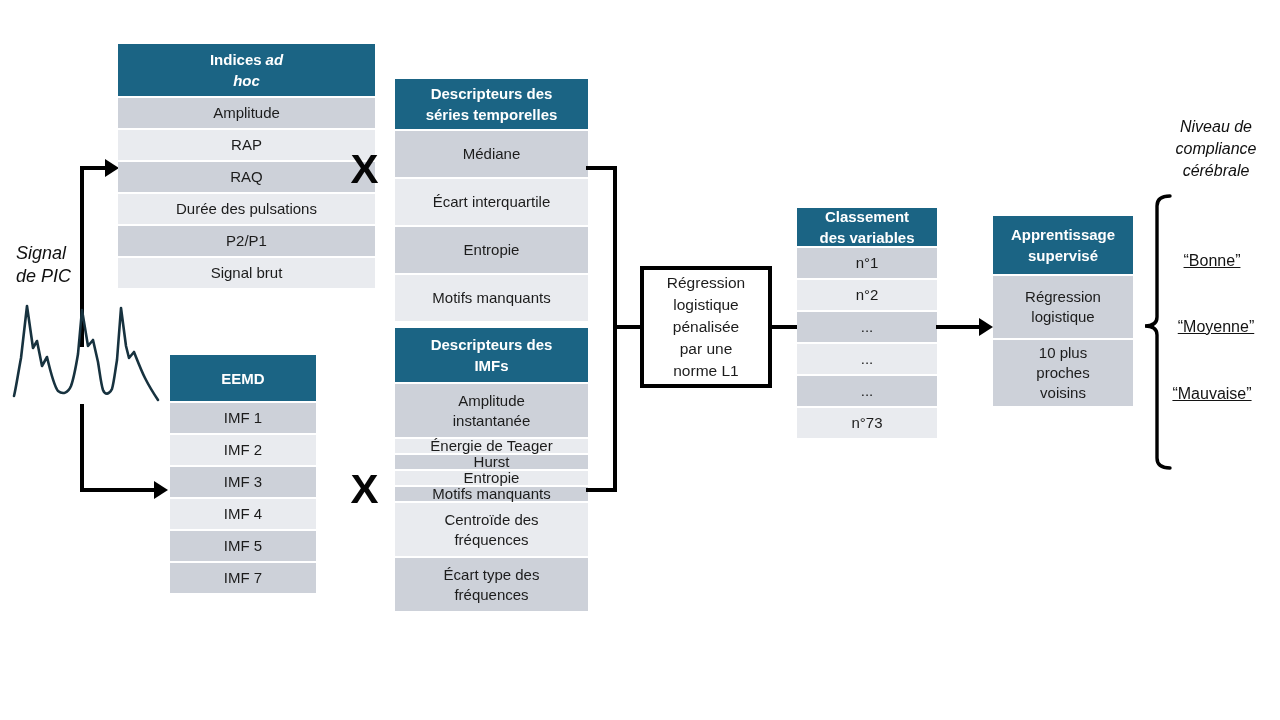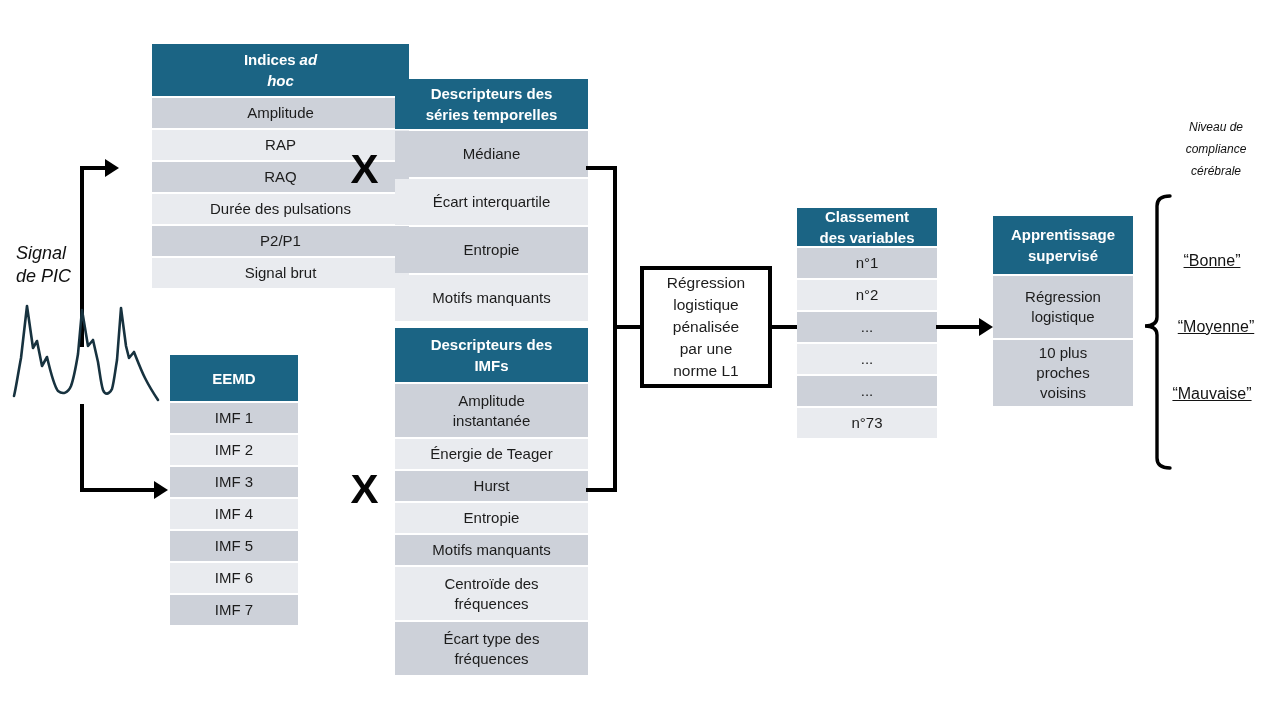--- a/index.html
+++ b/index.html
@@ -15,35 +15,35 @@
   }
   .hdr-line{display:inline;}
   .hdr-it{font-style:italic;margin-left:4px;}
   .row{
     display:flex;align-items:center;justify-content:center;text-align:center;
     font-size:15px;line-height:20px;white-space:pre-line;
   }
   .dark{background:#cdd1d9;}
   .light{background:#e9ebef;}
 
-  .tbl-indices{left:118px;top:44px;width:257px;margin-left:34px;}
+  .tbl-indices{left:118px;top:44px;width:257px;}
   .tbl-indices .thead{height:52px;}
   .tbl-indices .row{height:30px;}
 
-  .tbl-eemd{left:170px;top:355px;width:128px;}
+  .tbl-eemd{left:170px;top:355px;width:146px;}
   .tbl-eemd .thead{height:46px;}
   .tbl-eemd .row{height:30px;}
 
   .tbl-series{left:395px;top:79px;width:193px;}
   .tbl-series .thead{height:50px;}
   .tbl-series .row{height:46px;}
 
   .tbl-imfs{left:395px;top:328px;width:193px;}
   .tbl-imfs .thead{height:54px;}
-  .tbl-imfs .row{height:30px;}
+  .tbl-imfs .row{height:14px;}
   .tbl-imfs .row.row-2l{height:53px;}
 
   .tbl-ranking{left:797px;top:208px;width:140px;}
   .tbl-ranking .thead{height:38px;}
   .tbl-ranking .row{height:30px;}
 
   .tbl-learning{left:993px;top:192px;width:140px;margin-top:24px;}
   .tbl-learning .thead{height:58px;}
   .tbl-learning .row:nth-of-type(2){height:62px;}
   .tbl-learning .row:nth-of-type(3){height:66px;}
@@ -74,21 +74,21 @@
     transform:scaleX(1.05);
   }
   .mult-1{left:344px;top:149px;}
   .mult-2{left:344px;top:469px;}
   .signal-label{
     position:absolute;left:16px;top:242px;font-style:italic;font-size:18px;
     line-height:23px;white-space:pre-line;color:#101010;
   }
   .niveau-label{
     position:absolute;left:1155px;top:116px;width:122px;text-align:center;
-    font-style:italic;font-size:12px;line-height:22px;white-space:pre-line;color:#101010;
+    font-style:italic;font-size:16px;line-height:22px;white-space:pre-line;color:#101010;
   }
   .class-label{
     position:absolute;font-size:16px;text-align:center;white-space:pre-line;color:#141414;text-decoration:underline;
   }
   .cls-0{left:1162px;top:252px;width:100px;}
   .cls-1{left:1165px;top:318px;width:102px;}
   .cls-2{left:1156px;top:385px;width:112px;}
 
   .wave-svg{position:absolute;left:8px;top:296px;}
   .brace-svg{position:absolute;left:1139px;top:193px;}
@@ -127,21 +127,20 @@
     <div class="row light">Signal brut</div>
   </div>
 
   <div class="tbl tbl-eemd">
     <div class="thead">EEMD</div>
     <div class="row dark">IMF 1</div>
     <div class="row light">IMF 2</div>
     <div class="row dark">IMF 3</div>
     <div class="row light">IMF 4</div>
     <div class="row dark">IMF 5</div>
-    <div class="row light">IMF 6</div>
     <div class="row dark">IMF 7</div>
   </div>
 
   <div class="multiply mult-1">X</div>
   <div class="multiply mult-2">X</div>
 
   <div class="tbl tbl-series">
     <div class="thead">Descripteurs des
 séries temporelles</div>
     <div class="row dark">Médiane</div>

